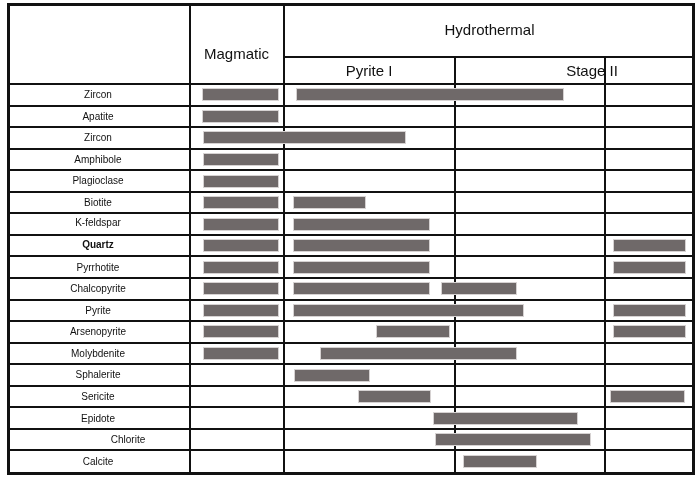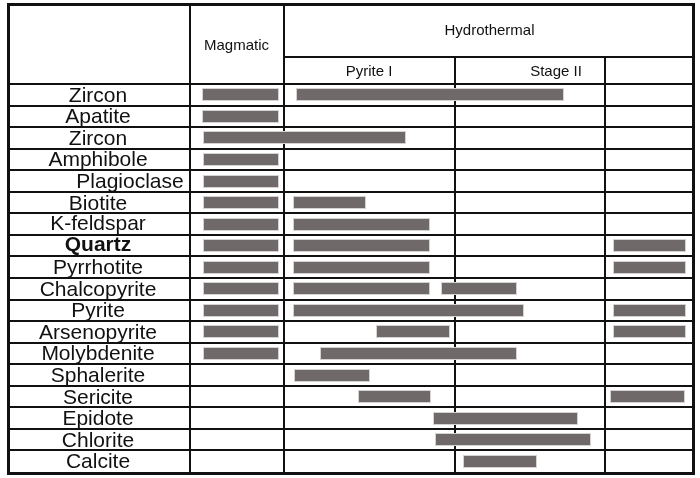--- a/index.html
+++ b/index.html
@@ -14,27 +14,27 @@
   .v-stage2{left:454px;top:57px;height:416px;}
   .v-stage3{left:604px;top:57px;height:416px;}
   .h-header-bottom{left:7px;top:83px;width:688px;}
   .h-hydro-sub{left:283px;top:56px;width:412px;}
   .cell{position:absolute;display:flex;align-items:center;justify-content:center;
         font-size:15px;line-height:1;z-index:2;}
   .corner-cell{left:7px;top:3px;width:182px;height:80px;}
   .corner-cell svg{position:absolute;left:0;top:0;}
   .corner-mineral{position:absolute;left:8px;top:33px;font-size:15px;}
   .corner-period{position:absolute;right:8px;top:33px;font-size:15px;}
-  .magmatic-cell{left:190px;top:4px;width:93px;height:80px;}
+  .magmatic-cell{left:190px;top:13px;width:93px;height:80px;}
   .hydro-cell{left:284px;top:3px;width:411px;height:53px;}
   .stage1-cell{left:284px;top:57px;width:170px;height:26px;}
-  .stage2-cell{left:468px;top:57px;width:176px;height:26px;}
+  .stage2-cell{left:456px;top:57px;width:176px;height:26px;padding-left:48px;}
   .stage3-cell{left:606px;top:57px;width:89px;height:26px;}
   .row-label{position:absolute;left:7px;width:182px;text-align:center;
-             font-size:21px;z-index:2;display:flex;align-items:center;justify-content:center;}
+             font-size:10px;z-index:2;display:flex;align-items:center;justify-content:center;}
   .bar{position:absolute;height:11px;border:1px solid #d6d2d2;box-sizing:content-box;z-index:3;}
   .row-hline{position:absolute;left:7px;width:688px;height:2px;background:#111;z-index:1;}
 </style>
 </head>
 <body>
 
 <div class="screen">
 
   <div class="vline v-mineral"></div>
   <div class="vline v-magmatic"></div>
@@ -55,21 +55,21 @@
       <div class="row-hline" style="top: 104.556px;"></div>
       <div class="row-label" style="top: 105.556px; height: 21.5556px;">Apatite</div>
       <div class="bar" style="left: 202.2px; width: 75.2px; top: 109.8px; background: rgb(111, 105, 105); border-color: rgb(214, 210, 210);"></div>
       <div class="row-hline" style="top: 126.111px;"></div>
       <div class="row-label" style="top: 127.111px; height: 21.5556px;">Zircon</div>
       <div class="bar" style="left: 203.2px; width: 200.5px; top: 131.4px; background: rgb(111, 105, 105); border-color: rgb(214, 210, 210);"></div>
       <div class="row-hline" style="top: 147.667px;"></div>
       <div class="row-label" style="top: 148.667px; height: 21.5556px; border-radius: 9px;">Amphibole</div>
       <div class="bar" style="left: 203.2px; width: 74.3px; top: 152.9px; background: rgb(111, 105, 105); border-color: rgb(214, 210, 210);"></div>
       <div class="row-hline" style="top: 169.222px;"></div>
-      <div class="row-label" style="top: 170.222px; height: 21.5556px; padding-left: 32px;">Plagioclase</div>
+      <div class="row-label" style="top: 170.222px; height: 21.5556px;">Plagioclase</div>
       <div class="bar" style="left: 203.2px; width: 74.3px; top: 174.5px; background: rgb(111, 105, 105); border-color: rgb(214, 210, 210);"></div>
       <div class="row-hline" style="top: 190.778px;"></div>
       <div class="row-label" style="top: 191.778px; height: 21.5556px;">Biotite</div>
       <div class="bar" style="left: 203.2px; width: 74.3px; top: 196.1px; background: rgb(111, 105, 105); border-color: rgb(214, 210, 210);"></div>
       <div class="bar" style="left: 292.6px; width: 71.8px; top: 196.1px; background: rgb(111, 105, 105); border-color: rgb(214, 210, 210);"></div>
       <div class="row-hline" style="top: 212.333px;"></div>
       <div class="row-label" style="top: 213.333px; height: 19px;">K-feldspar</div>
       <div class="bar" style="left: 203.2px; width: 74.3px; top: 217.6px; background: rgb(111, 105, 105); border-color: rgb(214, 210, 210);"></div>
       <div class="bar" style="left: 292.6px; width: 135.1px; top: 217.6px; background: rgb(111, 105, 105); border-color: rgb(214, 210, 210);"></div>
       <div class="row-hline" style="top: 233.889px;"></div>
@@ -105,21 +105,21 @@
       <div class="row-label" style="top: 364.222px; height: 21.5556px;">Sphalerite</div>
       <div class="bar" style="left: 294.3px; width: 73.5px; top: 368.5px; background: rgb(111, 105, 105); border-color: rgb(214, 210, 210);"></div>
       <div class="row-hline" style="top: 384.778px;"></div>
       <div class="row-label" style="top: 385.778px; height: 21.5556px;">Sericite</div>
       <div class="bar" style="left: 357.5px; width: 71.8px; top: 390.1px; background: rgb(111, 105, 105); border-color: rgb(214, 210, 210);"></div>
       <div class="bar" style="left: 610.4px; width: 72.9px; top: 390.1px; background: rgb(111, 105, 105); border-color: rgb(214, 210, 210);"></div>
       <div class="row-hline" style="top: 406.333px;"></div>
       <div class="row-label" style="top: 407.333px; height: 21.5556px; border-radius: 7px;">Epidote</div>
       <div class="bar" style="left: 432.8px; width: 143.7px; top: 411.6px; background: rgb(111, 105, 105); border-color: rgb(214, 210, 210);"></div>
       <div class="row-hline" style="top: 427.889px;"></div>
-      <div class="row-label" style="top: 428.889px; height: 21.5556px;">Chlorite</div>
+      <div class="row-label" style="top: 428.889px; height: 21.5556px; padding-left: 30px;">Chlorite</div>
       <div class="bar" style="left: 434.5px; width: 154px; top: 433.2px; background: rgb(111, 105, 105); border-color: rgb(214, 210, 210);"></div>
       <div class="row-hline" style="top: 449.444px;"></div>
       <div class="row-label" style="top: 450.444px; height: 21.5556px;">Calcite</div>
       <div class="bar" style="left: 462.5px; width: 72px; top: 454.7px; background: rgb(111, 105, 105); border-color: rgb(214, 210, 210);"></div>
     </div>
 
   <div class="table-frame"></div>
 </div>
 
 </body></html>

